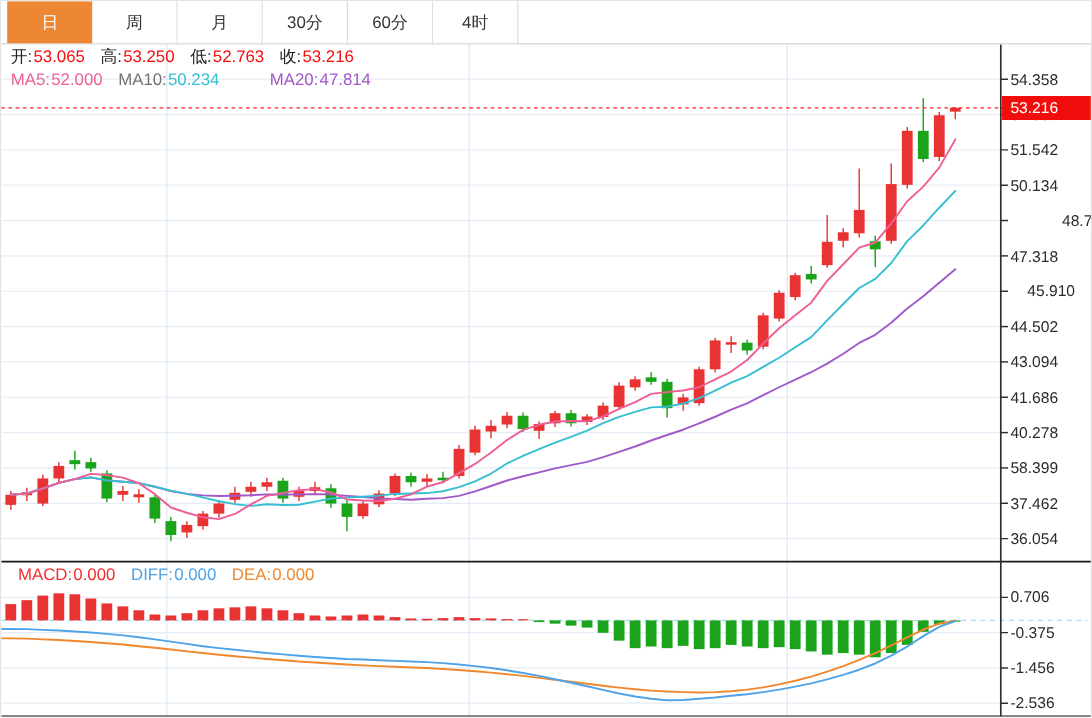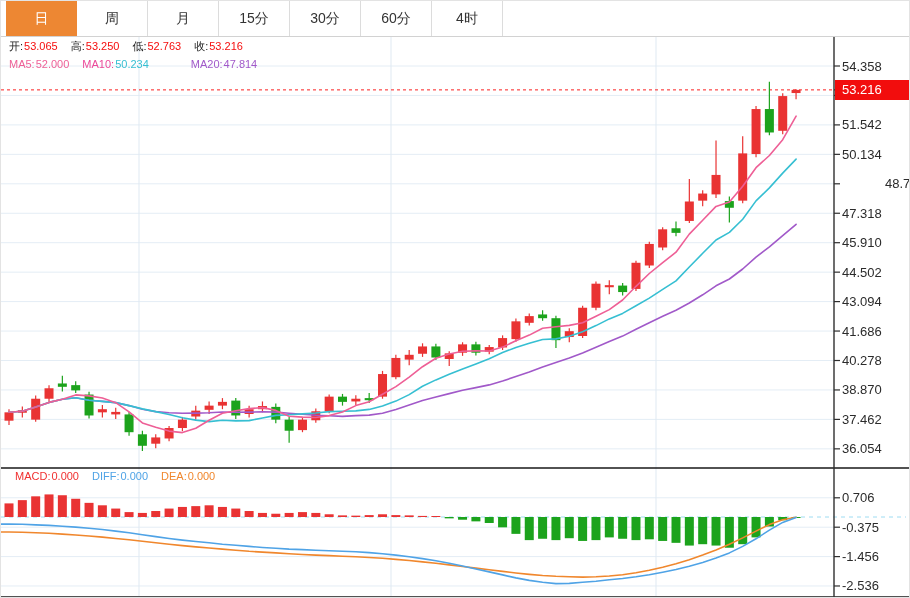--- a/index.html
+++ b/index.html
@@ -8,21 +8,21 @@
        border:1px solid #e3e3e3;}
   
   #tabbar{position:absolute;left:0;top:0;width:910px;height:35px;background:#fff;
           border-bottom:1px solid #d2d2d2;display:flex;align-items:stretch;z-index:5;}
   .tab{width:71px;display:flex;align-items:center;justify-content:center;
        font-size:14px;color:#333;border-right:1px solid #dcdcdc;cursor:pointer;
        background:#fff;box-sizing:border-box;}
   .tab:first-child{margin-left:5px;}
   .tab.active{background:#ed8733;color:#fff;border-right:none;}
   
-  .textrow{position:absolute;display:flex;gap:13px;font-size:11px;z-index:4;white-space:nowrap;}
+  .textrow{position:absolute;display:flex;gap:13px;font-size:14px;z-index:4;white-space:nowrap;}
   #ohlcbar{left:8px;top:38px;}
   #mabar{left:8px;top:57px;}
   #macdbar{left:14px;top:469px;}
   .lv .lbl{color:#222;}
   .lv .val{margin-left:1px;}
   
   .ytick{position:absolute;left:841px;width:68px;font-size:13px;color:#2b2b2b;
          height:15px;line-height:15px;z-index:4;}
   #badge{position:absolute;left:834px;top:79px;width:76px;height:20px;line-height:20px;
          background:#f20d0d;color:#fff;font-size:13px;padding-left:7px;box-sizing:border-box;
@@ -287,56 +287,55 @@
         <line x1="833" y1="555.6032" x2="839" y2="555.6032" stroke="#2f2f2f" stroke-width="1.2"></line>
         <line x1="833" y1="584.9792" x2="839" y2="584.9792" stroke="#2f2f2f" stroke-width="1.2"></line>
         <line x1="833" y1="88.88607199999991" x2="839" y2="88.88607199999991" stroke="#2f2f2f" stroke-width="1.2"></line>
       </g>
     </svg>
 
   <div id="tabbar">
       <div class="tab active">日</div>
       <div class="tab">周</div>
       <div class="tab">月</div>
-      <div class="tab">15分</div>
       <div class="tab">30分</div>
       <div class="tab">60分</div>
       <div class="tab">4时</div>
     </div>
 
   <div id="ohlcbar" class="textrow">
       <span class="lv"><span class="lbl">开:</span><span class="val" style="color: rgb(245, 13, 13);">53.065</span></span>
       <span class="lv"><span class="lbl">高:</span><span class="val" style="color: rgb(245, 13, 13);">53.250</span></span>
       <span class="lv"><span class="lbl">低:</span><span class="val" style="color: rgb(245, 13, 13);">52.763</span></span>
       <span class="lv"><span class="lbl">收:</span><span class="val" style="color: rgb(245, 13, 13);">53.216</span></span>
     </div>
   <div id="mabar" class="textrow">
       <span class="lv"><span class="lbl" style="color: rgb(238, 95, 150);">MA5:</span><span class="val" style="color: rgb(238, 95, 150);">52.000</span></span>
-      <span class="lv"><span class="lbl" style="color: #ec4899;">MA10:</span><span class="val" style="color: rgb(54, 191, 210);">50.234</span></span>
+      <span class="lv"><span class="lbl" style="color: #737373;">MA10:</span><span class="val" style="color: rgb(54, 191, 210);">50.234</span></span>
       <span class="lv"><span class="lbl" style="color: rgb(161, 89, 201); padding-left: 29px;">MA20:</span><span class="val" style="color: rgb(161, 89, 201); margin-top: 28px;">47.814</span></span>
     </div>
   <div id="macdbar" class="textrow">
       <span class="lv"><span class="lbl" style="color: rgb(240, 48, 48);">MACD:</span><span class="val" style="color: rgb(240, 48, 48);">0.000</span></span>
       <span class="lv"><span class="lbl" style="color: rgb(79, 163, 230);">DIFF:</span><span class="val" style="color: rgb(79, 163, 230);">0.000</span></span>
       <span class="lv"><span class="lbl" style="color: rgb(240, 135, 45);">DEA:</span><span class="val" style="color: rgb(240, 135, 45);">0.000</span></span>
     </div>
 
   <div id="mainAxis">
       <div class="ytick" style="top: 57.5px;">54.358</div>
       <div class="ytick" style="top: 86.95px;">52.950</div>
       <div class="ytick" style="top: 116.4px;">51.542</div>
       <div class="ytick" style="top: 145.85px;">50.134</div>
       <div class="ytick" style="top: 175.3px; margin-left: 43px;">48.726</div>
       <div class="ytick" style="top: 204.75px;">47.318</div>
-      <div class="ytick" style="top: 234.2px;">45.910</div>
+      <div class="ytick" style="top: 234.2px; text-align: center;">45.910</div>
       <div class="ytick" style="top: 263.65px;">44.502</div>
       <div class="ytick" style="top: 293.1px;">43.094</div>
       <div class="ytick" style="top: 322.55px;">41.686</div>
       <div class="ytick" style="top: 352px;">40.278</div>
-      <div class="ytick" style="top: 381.45px;">38.870</div>
+      <div class="ytick" style="top: 381.45px;">58.399</div>
       <div class="ytick" style="top: 410.9px;">37.462</div>
       <div class="ytick" style="top: 440.35px;">36.054</div>
     </div>
   <div id="macdAxis">
       <div class="ytick" style="top: 489.297px;">0.706</div>
       <div class="ytick" style="top: 518.7px;">-0.375</div>
       <div class="ytick" style="top: 548.103px;">-1.456</div>
       <div class="ytick" style="top: 577.479px;">-2.536</div>
     </div>
 

